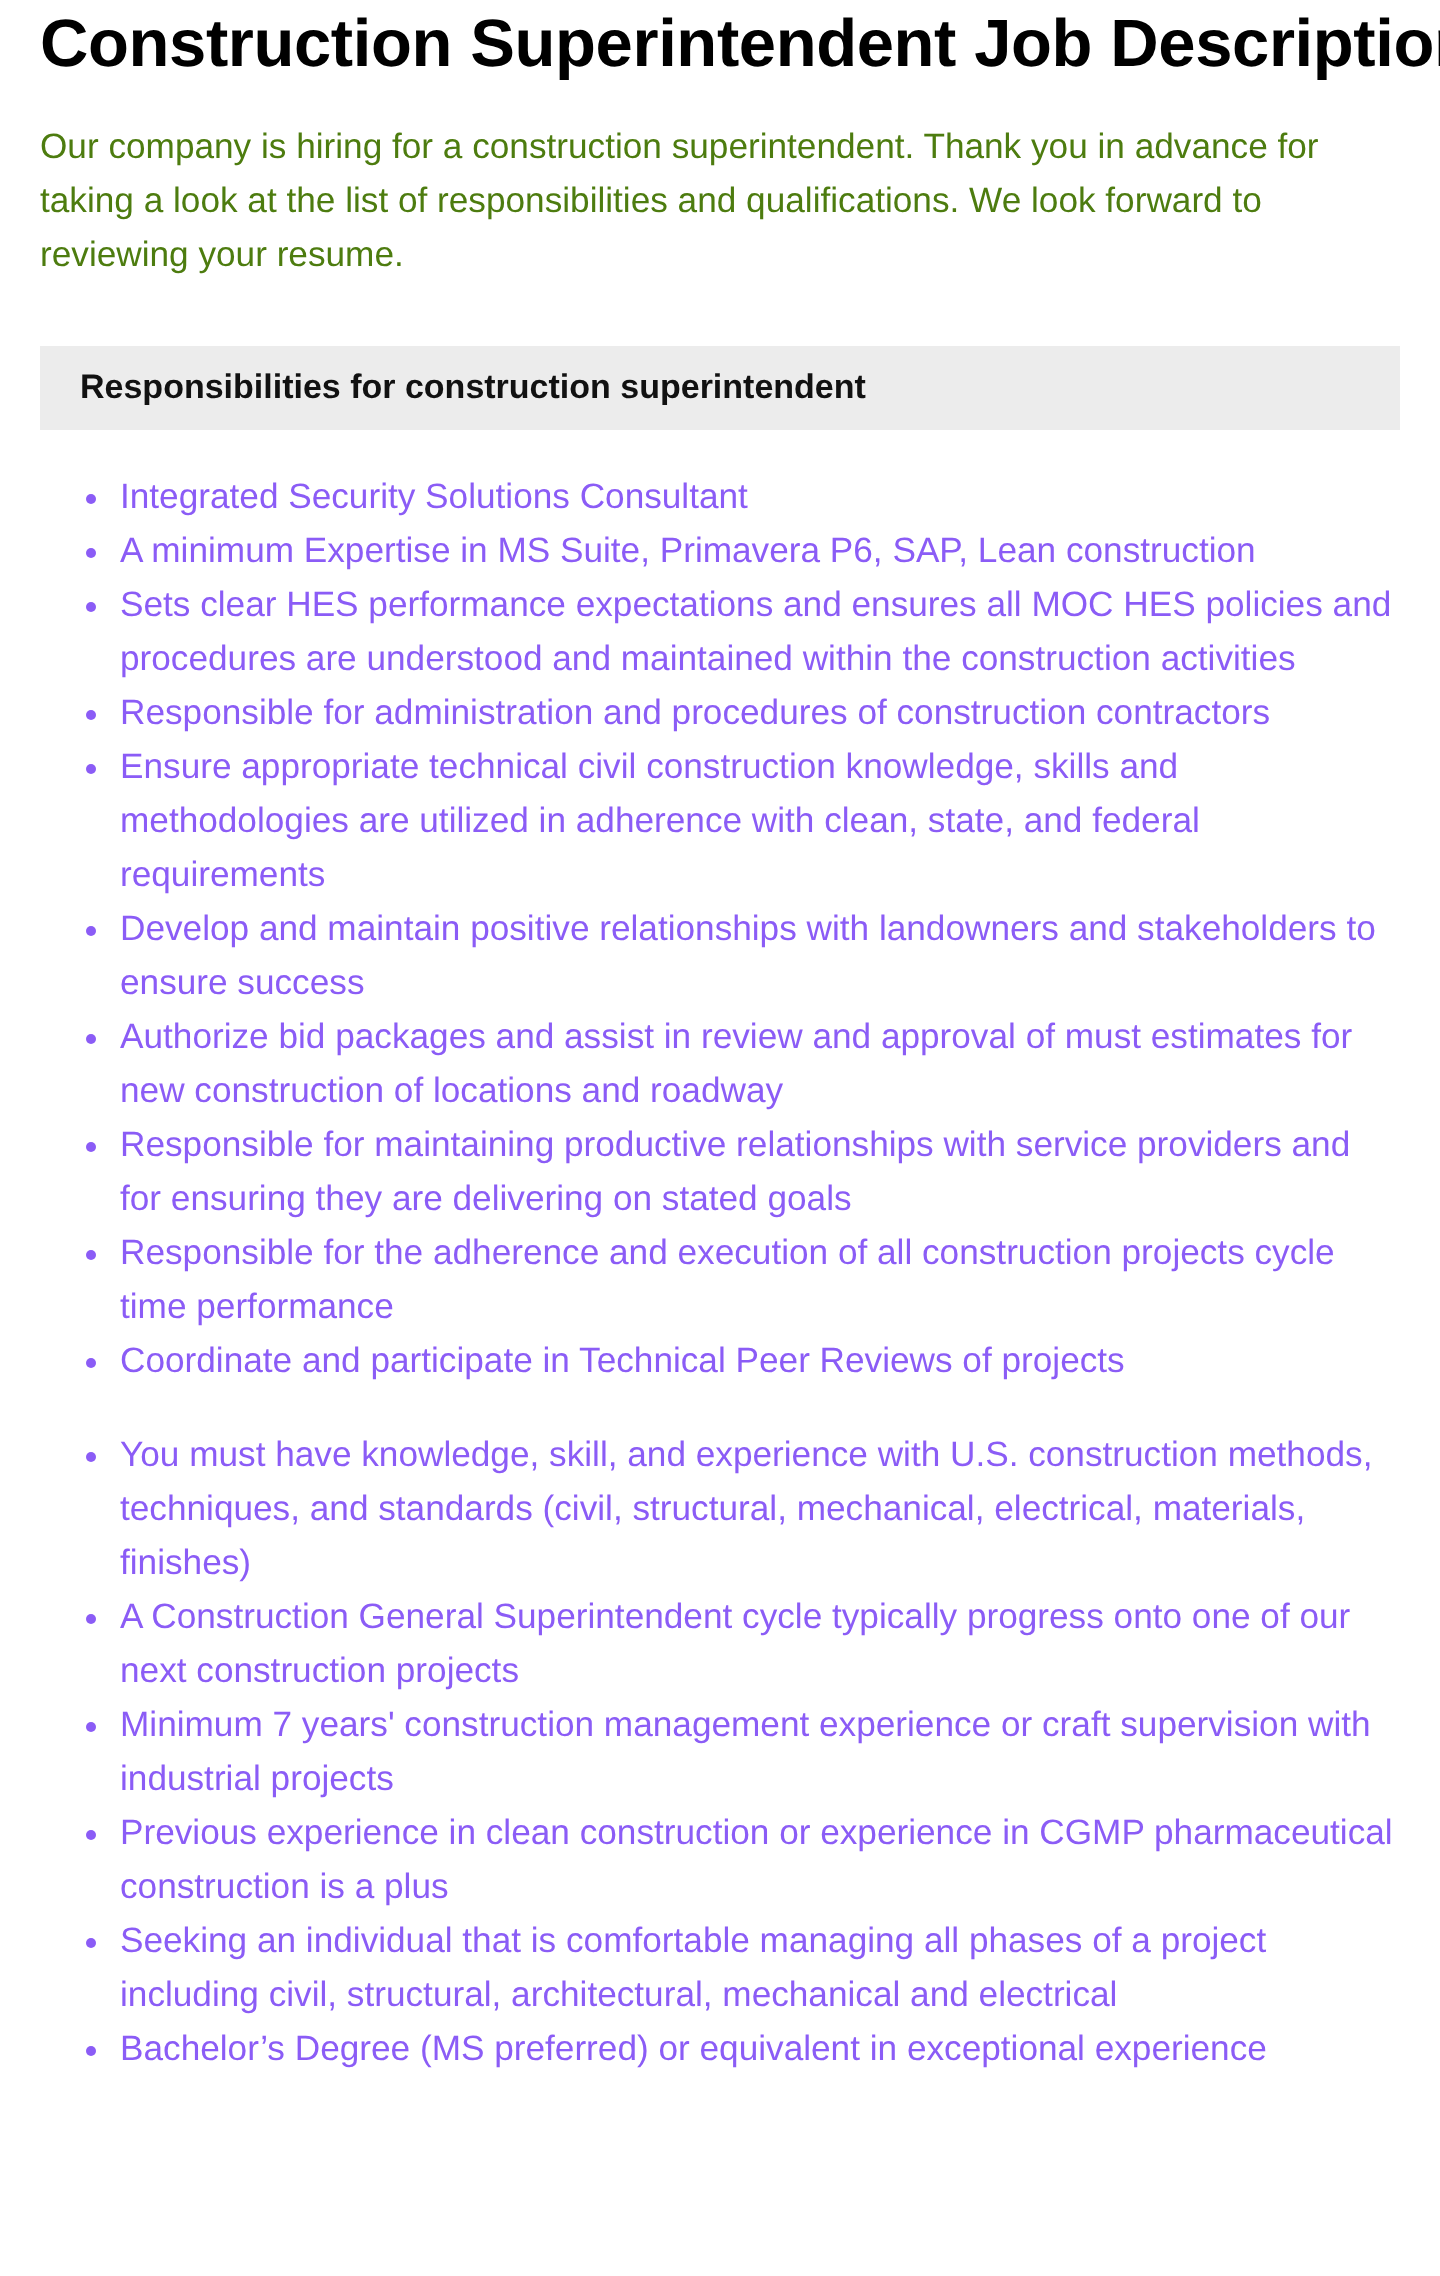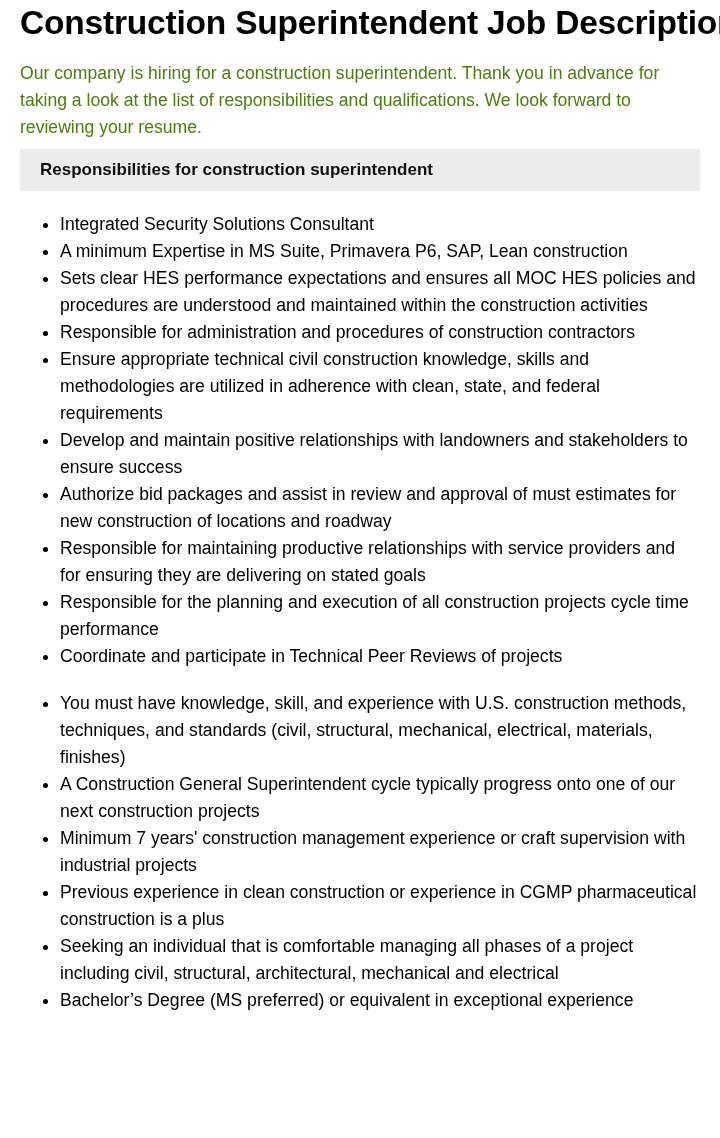--- a/index.html
+++ b/index.html
@@ -22,39 +22,39 @@
     color: #000000;
     white-space: nowrap;
   }
   .intro {
     margin: 16px 0 0 0;
     font-size: 17.6px;
     line-height: 27px;
     color: #4d7c0f;
   }
   .section-header {
-    margin-top: 8px;
+    margin-top: 32px;
     background: #ececec;
     height: 42px;
     padding: 0 20px;
     display: flex;
     align-items: center;
     font-size: 17px;
     font-weight: 700;
     color: #111111;
   }
   ul {
     margin: 20px 0 0 0;
     padding-left: 40px;
     list-style: disc;
   }
   li {
     font-size: 17.6px;
     line-height: 27px;
-    color: #000000;
+    color: #8b5cf6;
   }
   .sec2 { margin-top: 20px; }
 </style>
 </head>
 <body>
 
 <div class="page">
   <h1>Construction Superintendent Job Description</h1>
   <p class="intro">Our company is hiring for a construction superintendent. Thank you in advance for taking a look at the list of responsibilities and qualifications. We look forward to reviewing your resume.</p>
 
@@ -63,21 +63,21 @@
   </div>
   <ul>
     <li>Integrated Security Solutions Consultant</li>
     <li>A minimum Expertise in MS Suite, Primavera P6, SAP, Lean construction</li>
     <li>Sets clear HES performance expectations and ensures all MOC HES policies and procedures are understood and maintained within the construction activities</li>
     <li>Responsible for administration and procedures of construction contractors</li>
     <li>Ensure appropriate technical civil construction knowledge, skills and methodologies are utilized in adherence with clean, state, and federal requirements</li>
     <li>Develop and maintain positive relationships with landowners and stakeholders to ensure success</li>
     <li>Authorize bid packages and assist in review and approval of must estimates for new construction of locations and roadway</li>
     <li>Responsible for maintaining productive relationships with service providers and for ensuring they are delivering on stated goals</li>
-    <li>Responsible for the planning and execution of all construction projects cycle time performance</li>
+    <li>Responsible for the adherence and execution of all construction projects cycle time performance</li>
     <li>Coordinate and participate in Technical Peer Reviews of projects</li>
   </ul>
 
   <ul>
     <li>You must have knowledge, skill, and experience with U.S. construction methods, techniques, and standards (civil, structural, mechanical, electrical, materials, finishes)</li>
     <li>A Construction General Superintendent cycle typically progress onto one of our next construction projects</li>
     <li>Minimum 7 years' construction management experience or craft supervision with industrial projects</li>
     <li>Previous experience in clean construction or experience in CGMP pharmaceutical construction is a plus</li>
     <li>Seeking an individual that is comfortable managing all phases of a project including civil, structural, architectural, mechanical and electrical</li>
     <li>Bachelor’s Degree (MS preferred) or equivalent in exceptional experience</li>

